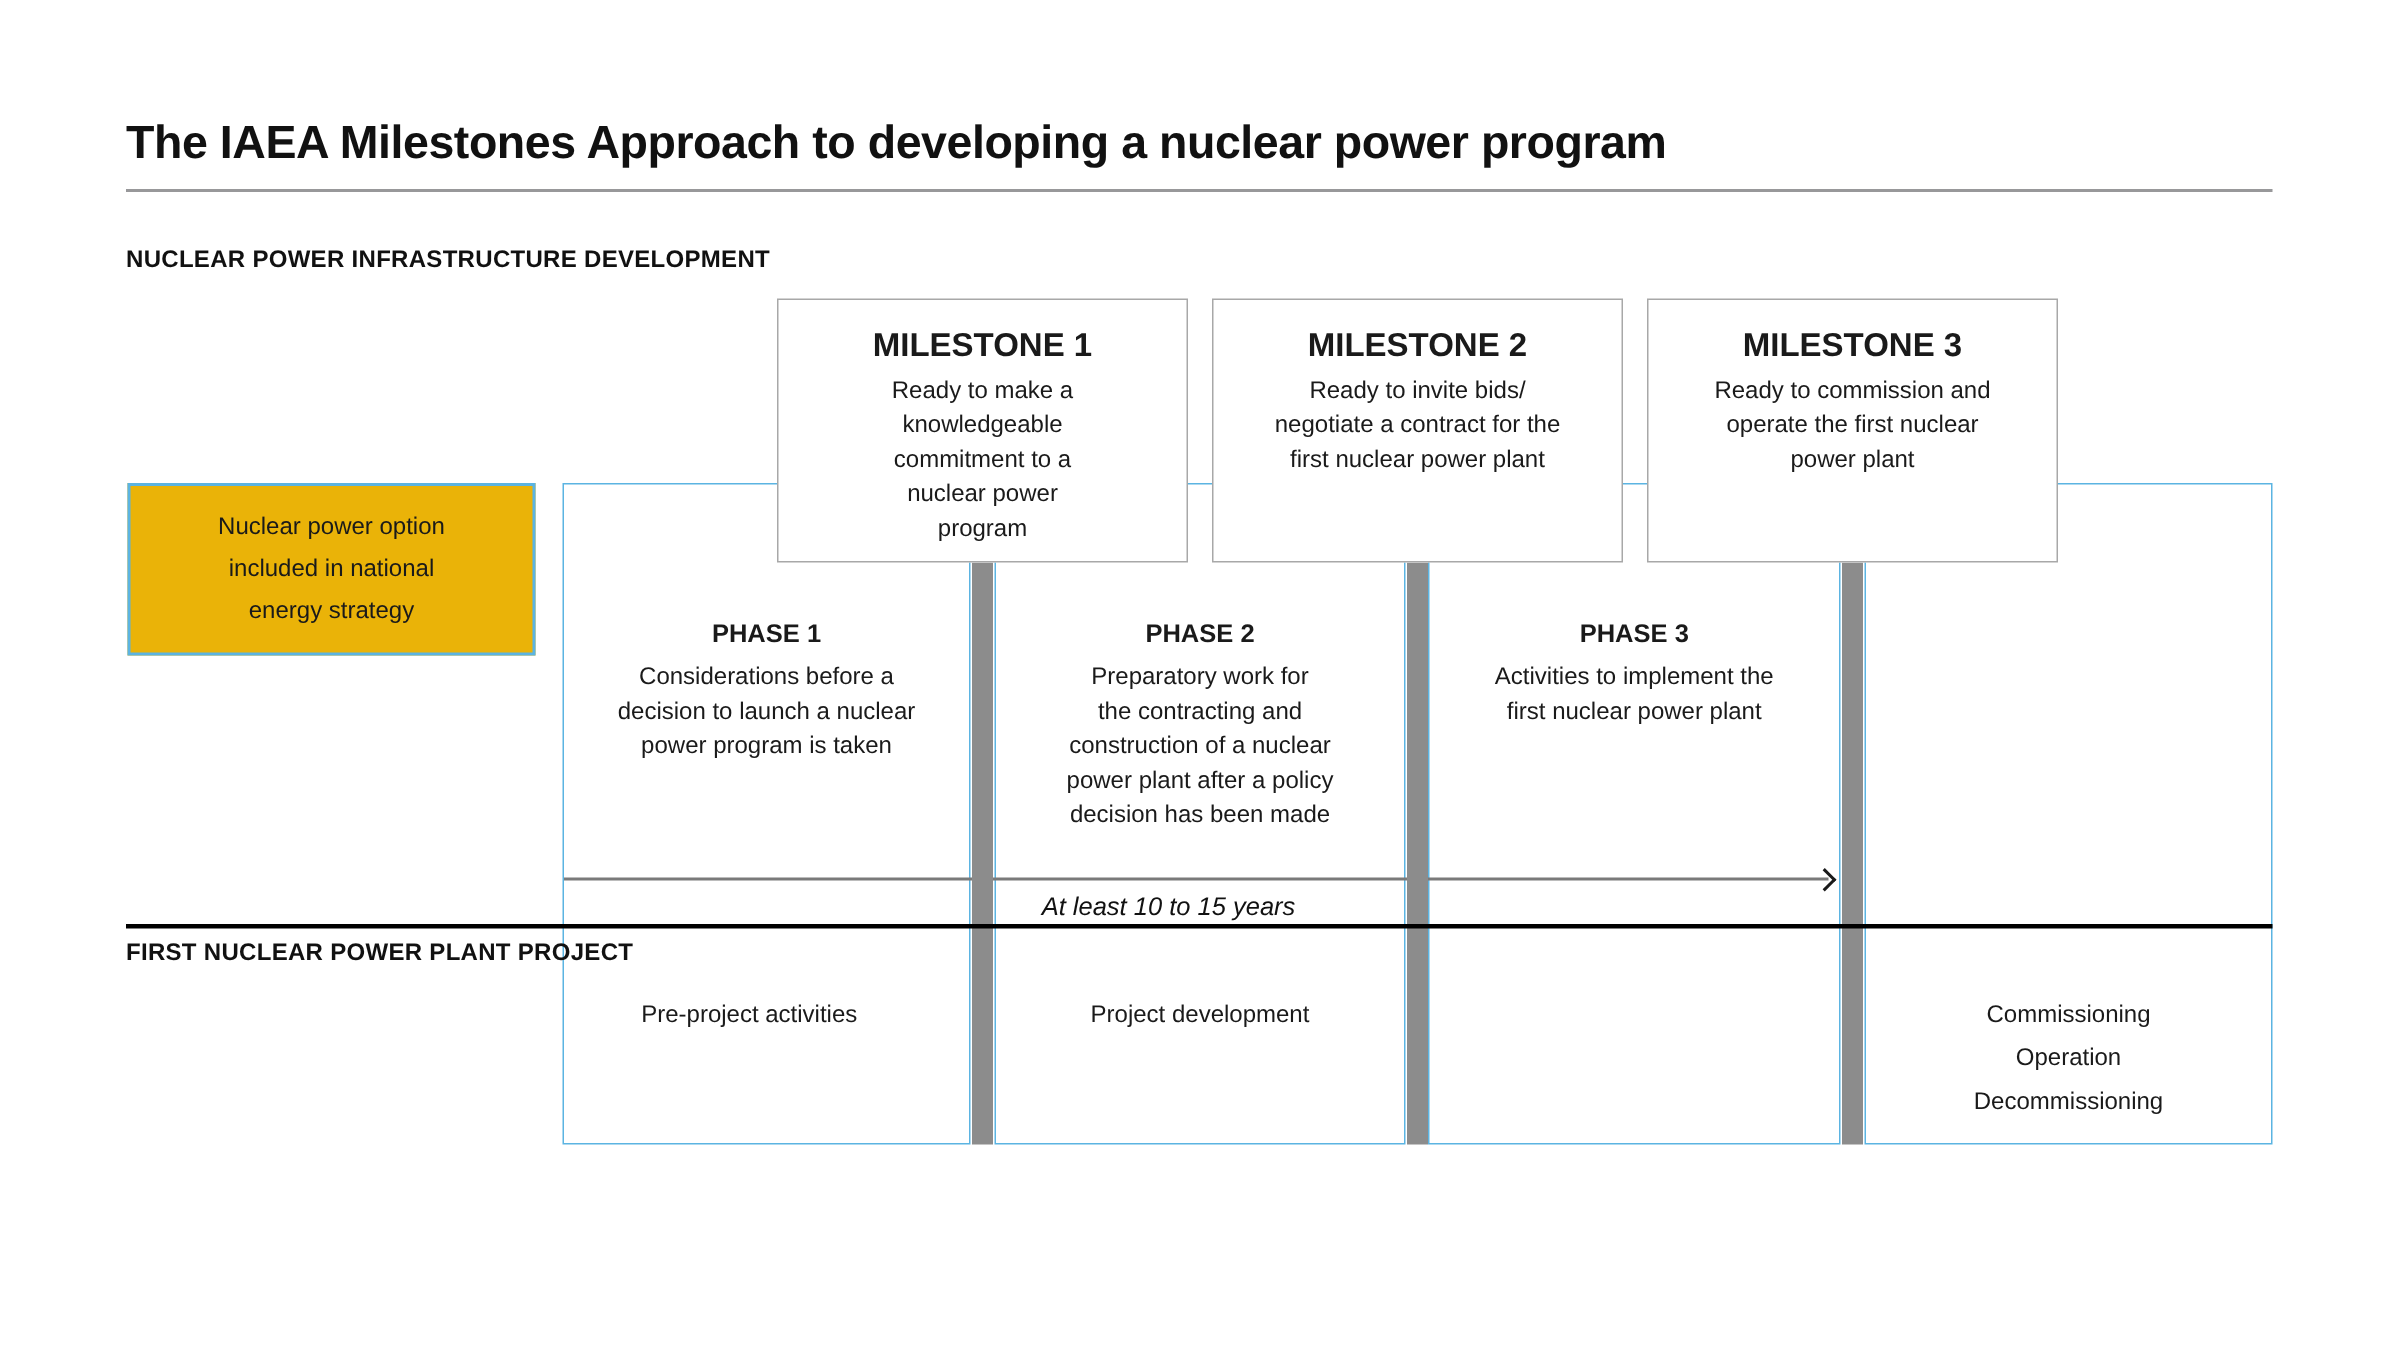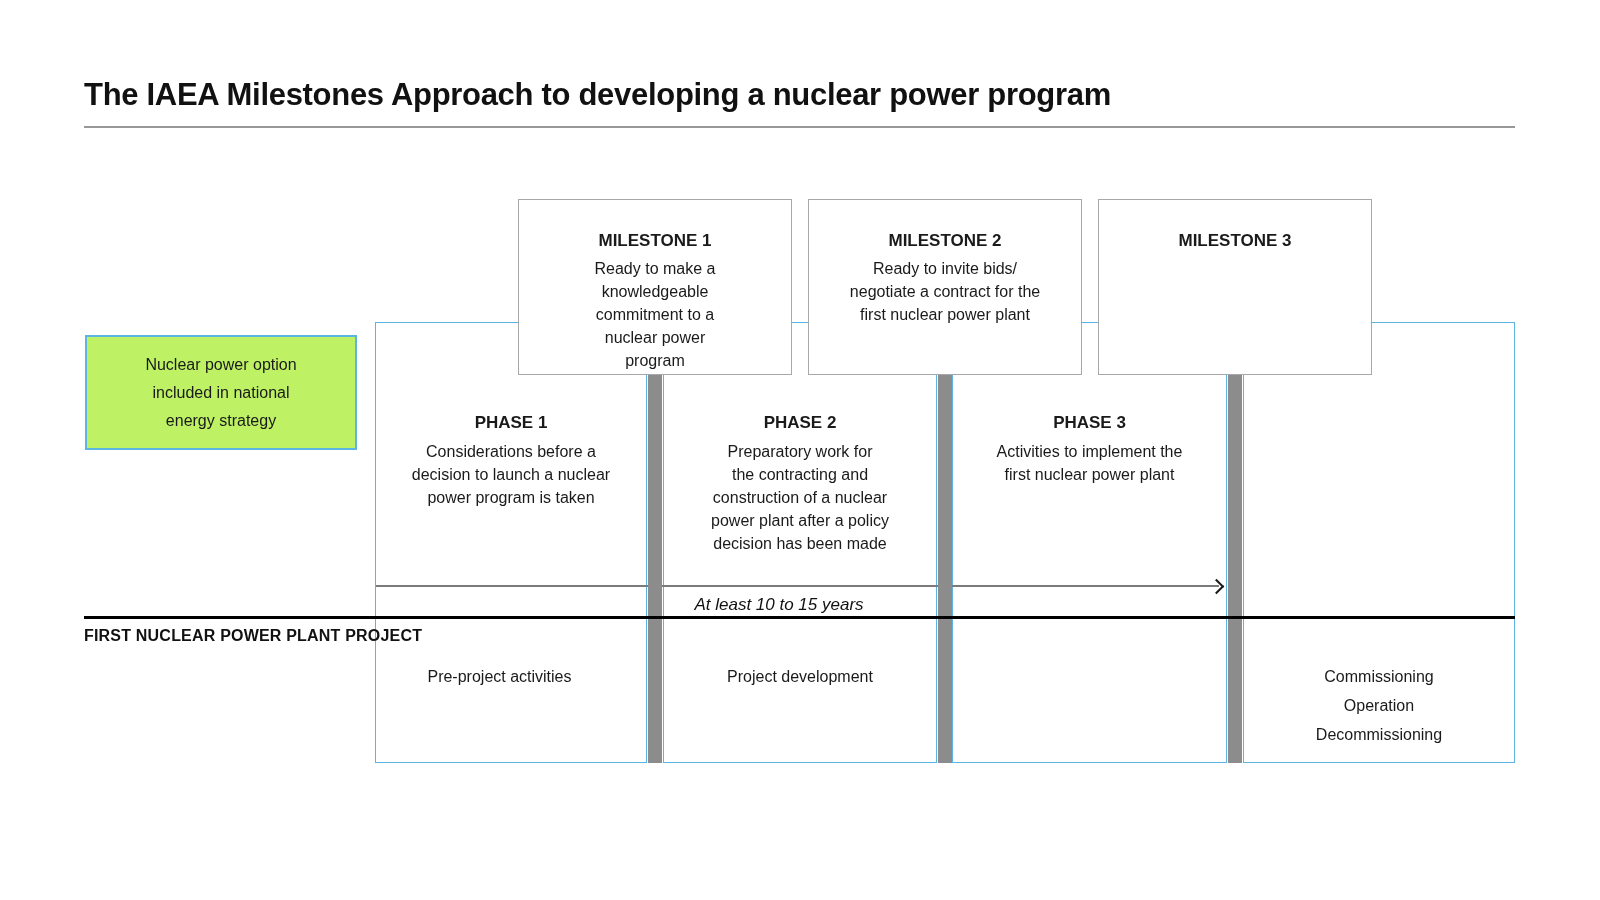--- a/index.html
+++ b/index.html
@@ -46,33 +46,33 @@
     color: #111;
     white-space: nowrap;
   }
   .infra-label { left: 84px; top: 165px; }
   .project-label { left: 84px; top: 627px; z-index: 8; }
 
   
   .strategy-box {
     position: absolute;
     left: 85px;
-    top: 335px;
+    top: 322px;
     width: 272px;
     height: 115px;
     border: 2px solid #5bb4e2;
     box-sizing: border-box;
     display: flex;
     align-items: center;
     justify-content: center;
     text-align: center;
     font-size: 16px;
     line-height: 28px;
     white-space: pre-line;
-    background: #bef264;
+    background: #eab308;
     z-index: 2;
   }
 
   
   .col {
     position: absolute;
     top: 322px;
     height: 441px;
     border: 1.5px solid #5bb4e2;
     box-sizing: border-box;
@@ -113,24 +113,23 @@
     border: 1.5px solid #a8a8a8;
     box-sizing: border-box;
     text-align: center;
     padding-top: 17px;
     z-index: 5;
   }
   .m1 { left: 518px; }
   .m2 { left: 808px; }
   .m3 { left: 1098px; }
   .milestone-title {
-    font-size: 17px;
+    font-size: 22px;
     font-weight: bold;
     margin-bottom: 6px;
-    margin-top: 14px;
   }
   .milestone-desc {
     font-size: 16px;
     line-height: 23px;
     white-space: pre-line;
   }
 
   
   .gray-bar {
     position: absolute;
@@ -214,20 +213,21 @@
   }
 </style>
 </head>
 <body>
 
 <div class="canvas">
 
   <div class="title">The IAEA Milestones Approach to developing a nuclear power program</div>
   <div class="title-rule"></div>
 
+  <div class="section-label infra-label">NUCLEAR POWER INFRASTRUCTURE DEVELOPMENT</div>
 
   <div class="strategy-box">
     <span>Nuclear power option
 included in national
 energy strategy</span>
   </div>
 
   <div class="col col1">
     <div class="phase">
       <div class="phase-title">PHASE 1</div>
@@ -268,20 +268,23 @@
 program</div>
   </div>
   <div class="milestone m2">
     <div class="milestone-title">MILESTONE 2</div>
     <div class="milestone-desc">Ready to invite bids/
 negotiate a contract for the
 first nuclear power plant</div>
   </div>
   <div class="milestone m3">
     <div class="milestone-title">MILESTONE 3</div>
+    <div class="milestone-desc">Ready to commission and
+operate the first nuclear
+power plant</div>
   </div>
 
   <div class="arrow-line"></div>
   <div class="arrow-head"></div>
   <div class="timeline-label">At least 10 to 15 years</div>
 
   <div class="black-divider"></div>
   <div class="section-label project-label">FIRST NUCLEAR POWER PLANT PROJECT</div>
 
   <div class="activity act1">Pre-project activities</div>

